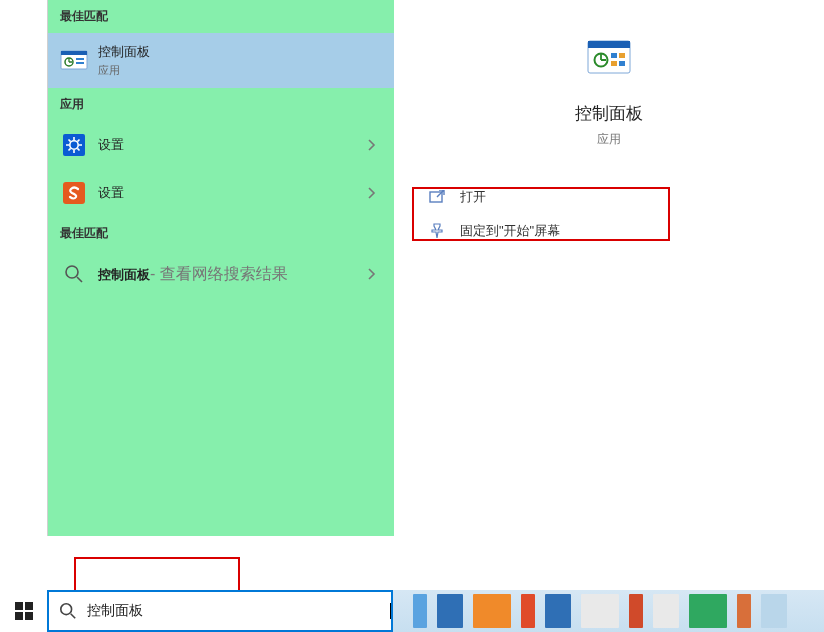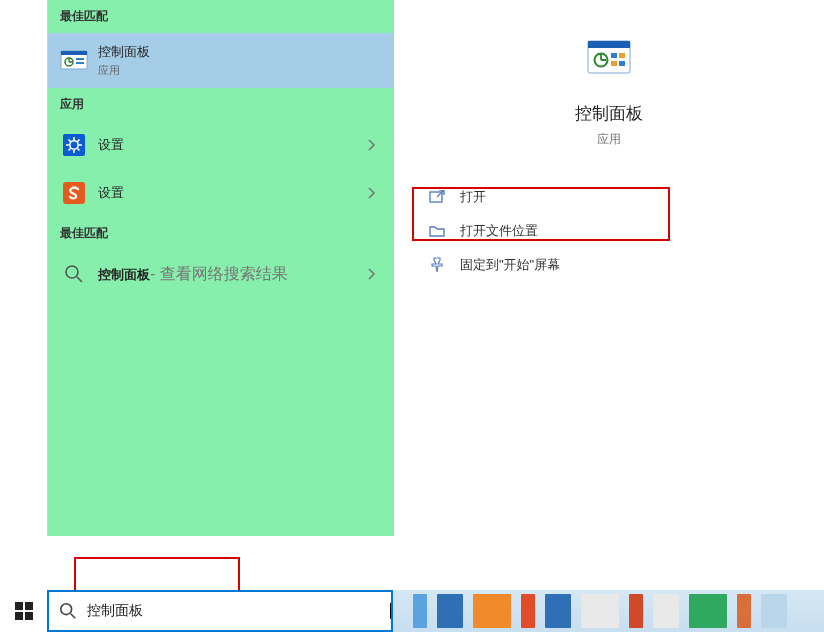--- a/index.html
+++ b/index.html
@@ -147,28 +147,20 @@
       <span class="aicon">
         <svg width="16" height="14" viewBox="0 0 16 14">
             <rect x="1" y="2" width="12" height="10" fill="none" stroke="#5a7fbf" stroke-width="1.4"></rect>
             <path d="M8 7 L15 0 M10 0 H15 V5" fill="none" stroke="#5a7fbf" stroke-width="1.4"></path>
           </svg>
       </span>
       <span>打开</span>
     </div>
     <div class="action-item">
       <span class="aicon">
-        <svg width="16" height="14" viewBox="0 0 16 14">
-            <path d="M1 3 H6 L8 5 H15 V12 H1 Z" fill="none" stroke="#5a7fbf" stroke-width="1.4"></path>
-          </svg>
-      </span>
-      <span>打开文件位置</span>
-    </div>
-    <div class="action-item">
-      <span class="aicon">
         <svg width="16" height="16" viewBox="0 0 16 16">
             <path d="M5 1 H11 V3 L9 7 H13 V9 H9 L8 15 L7 9 H3 V7 H7 L5 3 Z" fill="none" stroke="#5a7fbf" stroke-width="1.2"></path>
           </svg>
       </span>
       <span>固定到"开始"屏幕</span>
     </div>
   </div>
 </div>
 
 <div class="red-box top"></div>

